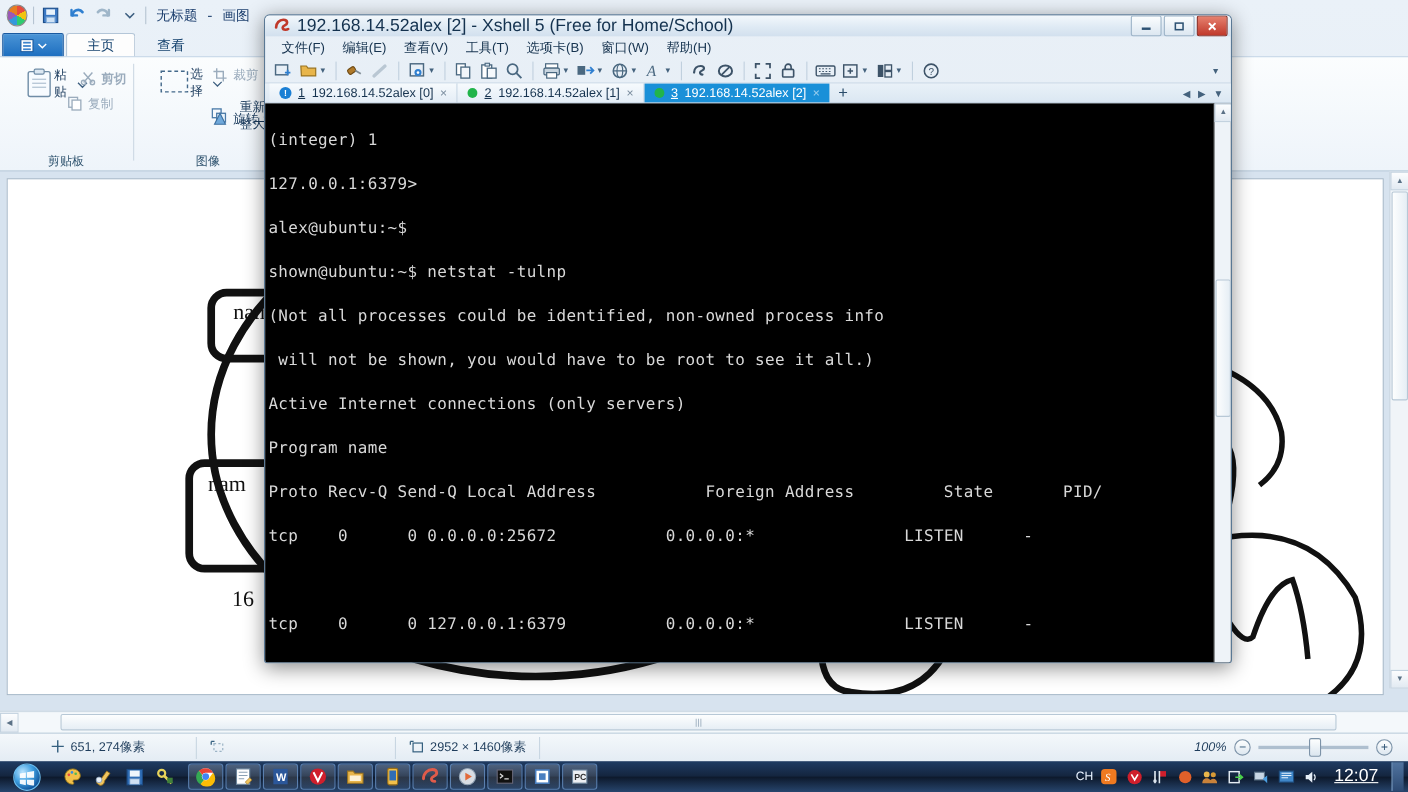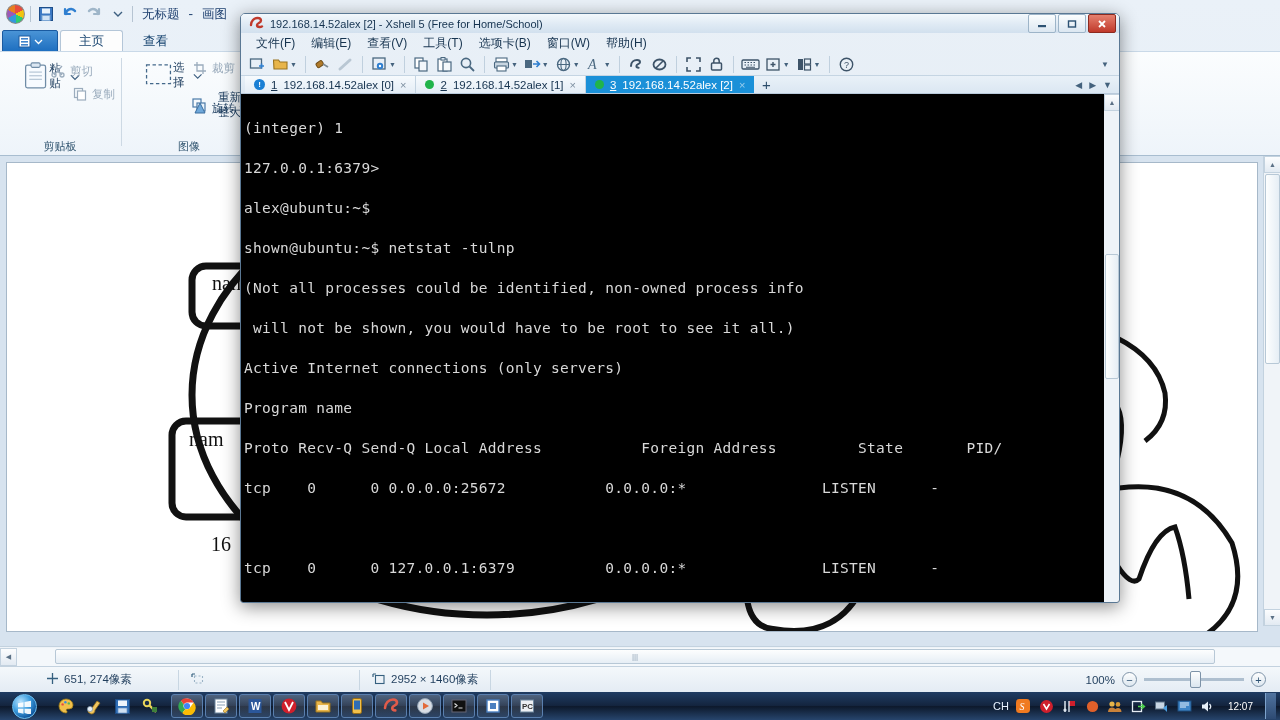--- a/index.html
+++ b/index.html
@@ -110,21 +110,21 @@
   }
 
   .paint-statusbar {
     position: absolute; left: 0; top: 666px; width: 1280px; height: 26px;
     background: linear-gradient(180deg,#f4f8fb,#e4ecf4); border-top: 1px solid #c3d2df;
     display: flex; align-items: center; font-size: 11.5px; color: #1f3d5c;
   }
   .sb-cell { display: flex; align-items: center; gap: 5px; padding: 0 12px; height: 26px; }
   .sb-vdiv { width: 1px; height: 20px; background: #c8d6e2; }
 
-  .zoom-ctl { margin-left: auto; display: flex; align-items: center; gap: 7px; padding-right: 14px; }
+  .zoom-ctl { margin-left: auto; display: flex; align-items: center; gap: 7px; padding-right: 14px; font-style: italic; }
   .zoom-btn {
     width: 15px; height: 15px; border-radius: 50%; border: 1px solid #7d93a8;
     background: linear-gradient(180deg,#fdfefe,#dde7f0);
     display: flex; align-items: center; justify-content: center; font-size: 11px; color: #2d5273;
   }
   .zoom-track { width: 100px; height: 3px; background: #aebfcf; position: relative; }
   .zoom-knob {
     position: absolute; left: 46px; top: -7px; width: 11px; height: 17px;
     background: linear-gradient(180deg,#fdfefe,#dbe6ef); border: 1px solid #7d93a8; border-radius: 2px;
   }
@@ -135,21 +135,21 @@
     border: 1px solid #5a7894; border-radius: 5px 5px 3px 3px;
     background: linear-gradient(180deg,#e9f0f7,#dce7f1);
     box-shadow: 0 4px 18px rgba(0,0,0,.45);
     display: flex; flex-direction: column; overflow: hidden;
   }
   .xs-titlebar {
     height: 26px; display: flex; align-items: center; padding: 0 3px 0 8px;
     background: linear-gradient(180deg,#f3f8fc 0%,#dfeaf4 55%,#d2e0ee 100%);
   }
   .xs-title-icon { width: 15px; height: 15px; margin-right: 6px; }
-  .xs-title-text { font-size: 11px; color: #14324f; white-space: nowrap; }
+  .xs-title-text { font-size: 16px; color: #14324f; white-space: nowrap; }
   .xs-winbtns { margin-left: auto; display: flex; gap: 2px; }
   .xs-wb {
     width: 28px; height: 19px; border: 1px solid #9db4c8; border-radius: 2px;
     background: linear-gradient(180deg,#fbfdfe,#dce7f1);
     display: flex; align-items: center; justify-content: center;
   }
   .xs-wb.close { background: linear-gradient(180deg,#e6816f,#c0392b); border-color: #8d2a1f; }
 
   .xs-menubar {
     height: 21px; display: flex; align-items: center; gap: 2px; padding-left: 8px;
@@ -224,21 +224,21 @@
   .tb-qi { width: 26px; height: 24px; display: flex; align-items: center; justify-content: center; }
   .tb-tasks { display: flex; align-items: center; gap: 2px; margin-left: 8px; }
   .tb-task {
     width: 32px; height: 24px; border: 1px solid #5a7fae; border-radius: 3px;
     background: linear-gradient(180deg,rgba(255,255,255,.22),rgba(255,255,255,.05));
     display: flex; align-items: center; justify-content: center;
   }
   .tray { margin-left: auto; display: flex; align-items: center; gap: 6px; padding-right: 4px; }
   .tray-item { width: 17px; height: 17px; display: flex; align-items: center; justify-content: center; }
   .tray-text { color: #e8f2ff; font-size: 11px; }
-  .tray-clock { color: #fff; font-size: 10px; padding: 0 6px; }
+  .tray-clock { color: #fff; font-size: 16px; padding: 0 6px; text-decoration: underline; }
   .show-desktop { width: 11px; height: 26px; background: linear-gradient(180deg,#4a6e9c,#2b4straight); background: linear-gradient(180deg,#51749f,#2d4straight); background: linear-gradient(180deg,#51749f,#2d4a73); border-left: 1px solid #7ea3cc; }
 </style>
 </head>
 <body>
 
 <div id="paint-app">
 
   <div class="paint-titlebar">
     <span class="qat-icon">
       <span class="paint-logo"></span>
@@ -297,31 +297,31 @@
             <rect x="10" y="1.5" width="10" height="5" rx="1.4" fill="#dbe7f2" stroke="#6f8ca6" stroke-width="1.2"></rect>
             <rect x="8" y="11" width="14" height="1.4" fill="#b9c9d8"></rect>
             <rect x="8" y="15" width="14" height="1.4" fill="#b9c9d8"></rect>
             <rect x="8" y="19" width="14" height="1.4" fill="#b9c9d8"></rect>
           </svg>
         <span>粘贴</span>
         <svg width="11" height="7" viewBox="0 0 11 7" style="margin-top:2px">
             <path d="M1 1l4.5 4.5L10 1" stroke="#3d5f80" stroke-width="1.3" fill="none"></path>
           </svg>
       </div>
-      <div class="rib-small" style="left:50px;top:11px;">
+      <div class="rib-small" style="left:72px;top:11px;font-weight:bold;">
         <span class="rib-ico-sm">
           <svg width="14" height="14" viewBox="0 0 14 14">
               <circle cx="3" cy="11" r="2" fill="none" stroke="#9bacbd" stroke-width="1.3"></circle>
               <circle cx="11" cy="11" r="2" fill="none" stroke="#9bacbd" stroke-width="1.3"></circle>
               <path d="M3 11L11 2M11 11L3 2" stroke="#9bacbd" stroke-width="1.3"></path>
             </svg>
         </span>
         <span>剪切</span>
       </div>
-      <div class="rib-small" style="left:72px;top:34px;">
+      <div class="rib-small" style="left:60px;top:34px;">
         <span class="rib-ico-sm">
           <svg width="14" height="14" viewBox="0 0 14 14">
               <rect x="1.5" y="1.5" width="8" height="9" fill="none" stroke="#9bacbd" stroke-width="1.2"></rect>
               <rect x="4.5" y="4" width="8" height="9" fill="#fff" stroke="#9bacbd" stroke-width="1.2"></rect>
             </svg>
         </span>
         <span>复制</span>
       </div>
       <div class="rib-group-label">剪贴板</div>
     </div>

